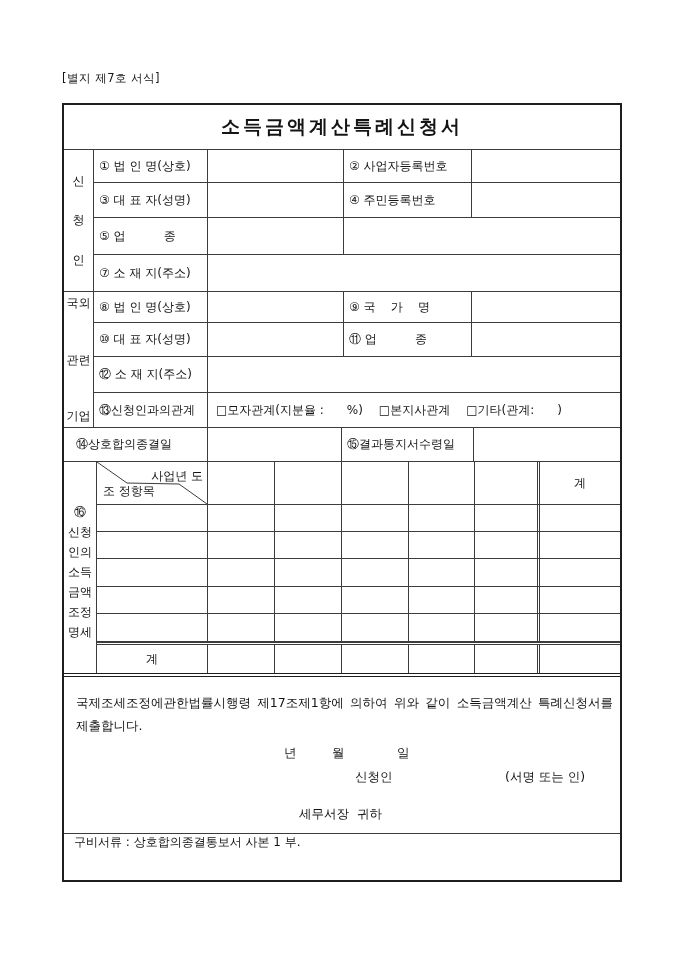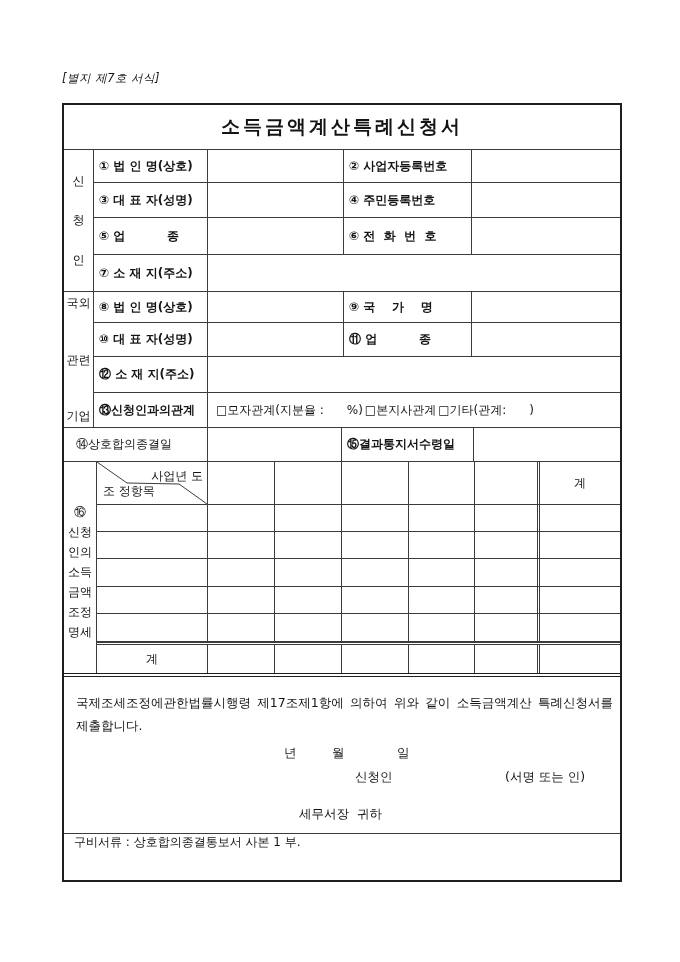--- a/index.html
+++ b/index.html
@@ -2,21 +2,21 @@
 <html><head>
 <meta charset="utf-8">
 <style>
   * { margin:0; padding:0; box-sizing:border-box; }
   html,body { background:#e8e8e8; }
   .page {
     position:relative; width:680px; height:962px; background:#ffffff;
     font-family:"DejaVu Sans", sans-serif; color:#141414; margin:0 auto;
     overflow:hidden;
   }
-  .form-ref { position:absolute; left:62px; top:71px; font-size:11.5px; letter-spacing:0.5px;font-style:italic; }
+  .form-ref { position:absolute; left:62px; top:71px; font-size:11.5px; letter-spacing:0.5px; }
   .box {
     position:absolute; left:62px; top:103px; width:560px;
     border:2px solid #1e1e1e;
   }
   .cell {
     border-right:1px solid #3c3c3c; border-bottom:1px solid #3c3c3c;
     display:flex; align-items:center; white-space:pre;
     font-size:12px; overflow:hidden;
   }
   .noR { border-right:none; }
@@ -28,21 +28,21 @@
   .title-row .t { font-size:19px; font-weight:bold; letter-spacing:3px;font-family:Liberation Serif, serif; }
   .section { display:flex; }
   .side {
     width:30px; border-right:1px solid #3c3c3c; border-bottom:1px solid #3c3c3c;
     display:flex; flex-direction:column; align-items:center; font-size:12px;
   }
   .side.applicant { justify-content:space-evenly; }
   .side.foreign { justify-content:space-between; line-height:22px; }
   .rows { flex:1; display:flex; flex-direction:column; }
   .frow { display:flex; }
-  .lab { padding-left:5px;font-weight:bold; }
+  .lab { padding-left:5px; }
   .w114 { width:114px; } .w136 { width:136px; } .w128 { width:128px; }
   .flex1 { flex:1; }
   .row14 { display:flex; }
   .sec16 { display:flex; border-bottom:4px double #1e1e1e; }
   .side16 {
     width:33px; border-right:1px solid #3c3c3c;
     display:flex; flex-direction:column; align-items:center;
     font-size:12px; line-height:20px; padding-top:40px;
   }
   .t16 { flex:1; display:flex; flex-direction:column; }
@@ -88,21 +88,20 @@
         </div>
         <div class="frow" style="height:35px">
           <div class="cell lab w114">③ 대 표 자(성명)</div>
           <div class="cell w136"></div>
           <div class="cell lab w128">④ 주민등록번호</div>
           <div class="cell flex1 noR"></div>
         </div>
         <div class="frow" style="height:37px">
           <div class="cell lab w114">⑤ 업          종</div>
           <div class="cell w136"></div>
-          <div class="cell lab w128">⑥ 전  화  번  호</div>
           <div class="cell flex1 noR"></div>
         </div>
         <div class="frow" style="height:37px">
           <div class="cell lab w114">⑦ 소 재 지(주소)</div>
           <div class="cell flex1 noR"></div>
         </div>
       </div>
     </div>
 
     <div class="section">
@@ -123,21 +122,21 @@
           <div class="cell w136"></div>
           <div class="cell lab w128">⑪ 업          종</div>
           <div class="cell flex1 noR"></div>
         </div>
         <div class="frow" style="height:36px">
           <div class="cell lab w114">⑫ 소 재 지(주소)</div>
           <div class="cell flex1 noR"></div>
         </div>
         <div class="frow" style="height:35px">
           <div class="cell lab w114">⑬신청인과의관계</div>
-          <div class="cell flex1 noR" style="padding-left:8px; gap:2px">
+          <div class="cell flex1 noR" style="padding-left:8px; gap:16px">
             <span>□모자관계(지분율 :      %)</span>
             <span>□본지사관계</span>
             <span>□기타(관계:      )</span>
           </div>
         </div>
       </div>
     </div>
 
     <div class="row14" style="height:34px">
       <div class="cell" style="width:144px; padding-left:12px">⑭상호합의종결일</div>

